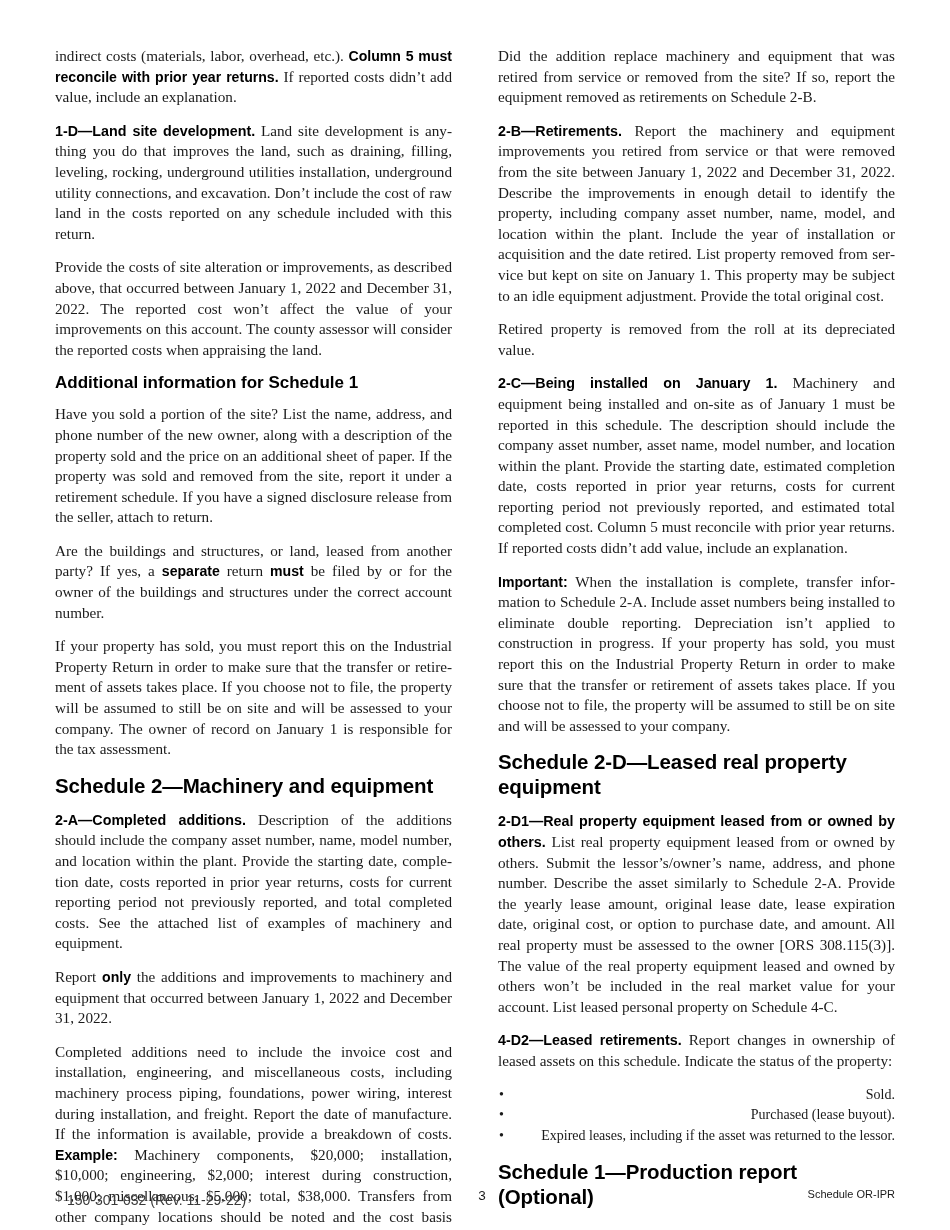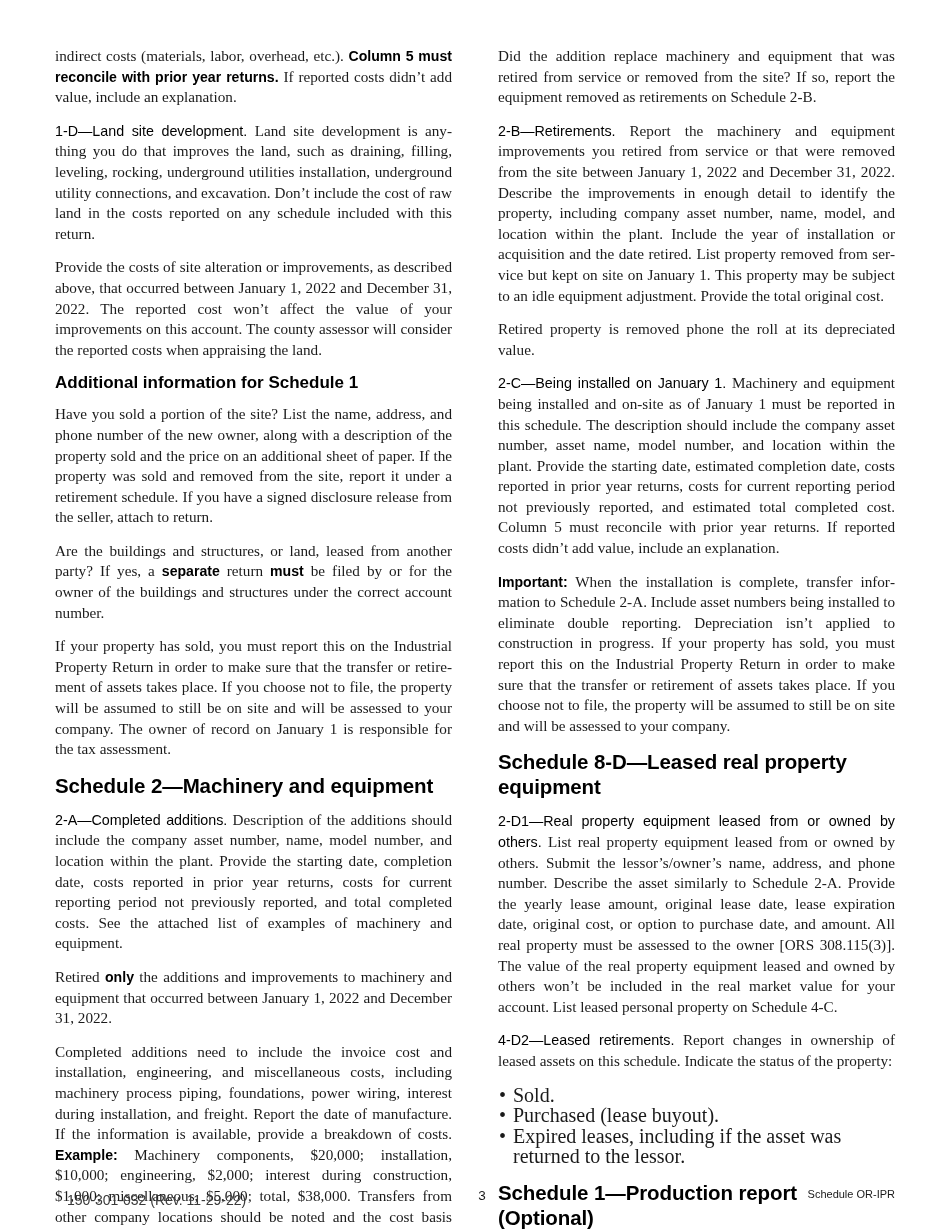--- a/index.html
+++ b/index.html
@@ -34,21 +34,21 @@
     line-height: 20.6px;
     color: #1a1a1a;
     margin: 0 0 13px 0;
     text-align: justify;
     text-justify: inter-word;
     hyphens: manual;
   }
   p.body:last-child { margin-bottom: 0; }
   .run-head {
     font-family: "Liberation Sans", "DejaVu Sans", sans-serif;
-    font-weight: normal;
+    font-weight: bold;
     font-size: 14.3px;
     color: #000000;
   }
   .inline-b {
     font-family: "Liberation Sans", "DejaVu Sans", sans-serif;
     font-weight: bold;
     font-size: 14.1px;
     color: #000000;
   }
   .sub-head {
@@ -69,26 +69,26 @@
     letter-spacing: -0.1px;
   }
   h2.sec-head.tight { margin-top: 6px; }
   ul.bullets {
     list-style: none;
     margin: 0 0 13px 0;
     padding: 0;
   }
   ul.bullets li {
     font-family: "Liberation Serif", "DejaVu Serif", serif;
-    font-size: 20px;
+    font-size: 14px;
     line-height: 20.6px;
     color: #1a1a1a;
     position: relative;
     padding-left: 15px;
-    text-align: left;
+    text-align: right;
   }
   ul.bullets li::before {
     content: "\2022";
     position: absolute;
     left: 1px;
     top: 0;
   }
   .footer {
     position: absolute;
     left: 55px;
@@ -144,39 +144,39 @@
       <p class="body">Have you sold a portion of the site? List the name, address, and phone number of the new owner, along with a description of the property sold and the price on an additional sheet of paper. If the property was sold and removed from the site, report it under a retirement schedule. If you have a signed disclosure release from the seller, attach to return.</p>
 
       <p class="body"><span>Are the buildings and structures, or land, leased from another party? If yes, a </span><span class="inline-b">separate</span><span> return </span><span class="inline-b">must</span><span> be filed by or for the owner of the buildings and structures under the correct account number.</span></p>
 
       <p class="body">If your property has sold, you must report this on the Industrial Property Return in order to make sure that the transfer or retire­ment of assets takes place. If you choose not to file, the property will be assumed to still be on site and will be assessed to your company. The owner of record on January 1 is responsible for the tax assessment.</p>
 
       <h2 class="sec-head">Schedule 2—Machinery and equipment</h2>
 
       <p class="body"><span class="run-head">2-A—Completed additions.</span><span> Description of the additions should include the company asset number, name, model number, and location within the plant. Provide the starting date, comple­tion date, costs reported in prior year returns, costs for current reporting period not previously reported, and total completed costs. See the attached list of examples of machinery and equipment.</span></p>
 
-      <p class="body"><span>Retired </span><span class="inline-b">only</span><span> the additions and improvements to machinery and equipment that occurred between January 1, 2022 and December 31, 2022.</span></p>
+      <p class="body"><span>Report </span><span class="inline-b">only</span><span> the additions and improvements to machinery and equipment that occurred between January 1, 2022 and December 31, 2022.</span></p>
 
       <p class="body"><span>Completed additions need to include the invoice cost and installation, engineering, and miscellaneous costs, including machinery process piping, foundations, power wiring, interest during installation, and freight. Report the date of manufacture. If the information is available, provide a breakdown of costs. </span><span class="inline-b">Example:</span><span> Machinery components, $20,000; installation, $10,000; engineering, $2,000; interest during construction, $1,000; miscel­laneous, $5,000; total, $38,000. Transfers from other company locations should be noted and the cost basis explained. State the original cost when new. Column 5 must reconcile with prior year returns. If reported costs didn’t add value, include an explanation.</span></p>
 
     </div>
 
     <div class="col">
 
       <p class="body">Did the addition replace machinery and equipment that was retired from service or removed from the site? If so, report the equipment removed as retirements on Schedule 2-B.</p>
 
       <p class="body"><span class="run-head">2-B—Retirements.</span><span> Report the machinery and equipment improvements you retired from service or that were removed from the site between January 1, 2022 and December 31, 2022. Describe the improvements in enough detail to identify the property, including company asset number, name, model, and location within the plant. Include the year of installation or acquisition and the date retired. List property removed from ser­vice but kept on site on January 1. This property may be subject to an idle equipment adjustment. Provide the total original cost.</span></p>
 
-      <p class="body">Retired property is removed phone the roll at its depreciated value.</p>
+      <p class="body">Retired property is removed from the roll at its depreciated value.</p>
 
       <p class="body"><span class="run-head">2-C—Being installed on January 1.</span><span> Machinery and equipment being installed and on-site as of January 1 must be reported in this schedule. The description should include the company asset number, asset name, model number, and location within the plant. Provide the starting date, estimated completion date, costs reported in prior year returns, costs for current reporting period not previously reported, and estimated total completed cost. Column 5 must reconcile with prior year returns. If reported costs didn’t add value, include an explanation.</span></p>
 
       <p class="body"><span class="inline-b">Important:</span><span> When the installation is complete, transfer infor­mation to Schedule 2-A. Include asset numbers being installed to eliminate double reporting. Depreciation isn’t applied to construction in progress. If your property has sold, you must report this on the Industrial Property Return in order to make sure that the transfer or retirement of assets takes place. If you choose not to file, the property will be assumed to still be on site and will be assessed to your company.</span></p>
 
-      <h2 class="sec-head">Schedule 8-D—Leased real property equipment</h2>
+      <h2 class="sec-head">Schedule 2-D—Leased real property equipment</h2>
 
       <p class="body"><span class="run-head">2-D1—Real property equipment leased from or owned by others.</span><span> List real property equipment leased from or owned by others. Submit the lessor’s/owner’s name, address, and phone number. Describe the asset similarly to Schedule 2-A. Provide the yearly lease amount, original lease date, lease expiration date, original cost, or option to purchase date, and amount. All real property must be assessed to the owner [ORS 308.115(3)]. The value of the real property equipment leased and owned by others won’t be included in the real market value for your account. List leased personal property on Schedule 4-C.</span></p>
 
       <p class="body"><span class="run-head">4-D2—Leased retirements.</span><span> Report changes in ownership of leased assets on this schedule. Indicate the status of the property:</span></p>
 
       <ul class="bullets">
         <li>Sold.</li>
         <li>Purchased (lease buyout).</li>
         <li>Expired leases, including if the asset was returned to the lessor.</li>
       </ul>

